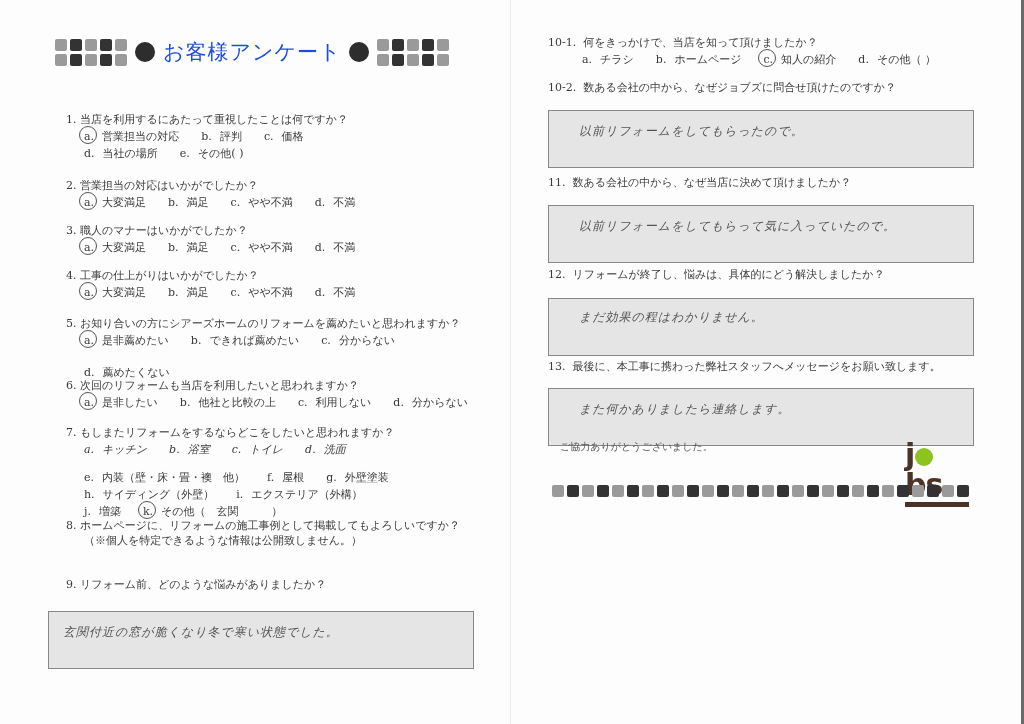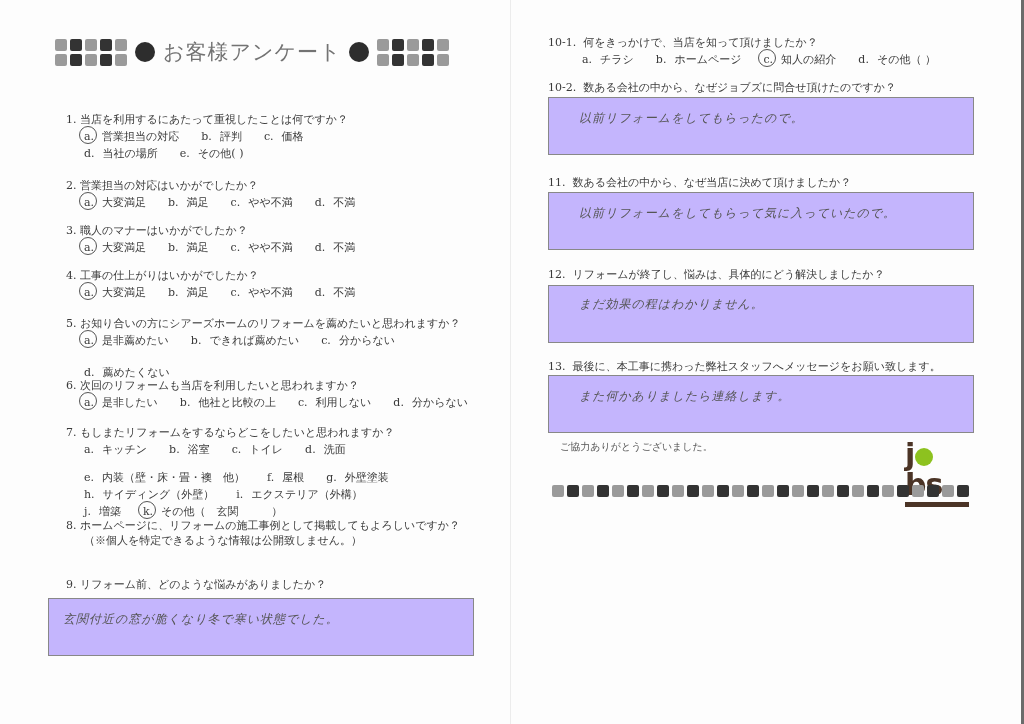--- a/index.html
+++ b/index.html
@@ -5,28 +5,28 @@
   html,body{margin:0;padding:0;}
   body{width:1024px;height:724px;background:#fdfdfd;position:relative;overflow:hidden;
        font-family:"DejaVu Serif","Liberation Serif",serif;color:#3a3a3a;}
   .fold{position:absolute;left:510px;top:0;width:1px;height:724px;background:#ececec;}
   .right-edge{position:absolute;right:0;top:0;width:3px;height:724px;background:#6b6b6b;}
   .title-row{position:absolute;left:55px;top:38px;display:flex;align-items:center;gap:8px;}
   .blocks{display:grid;grid-template-columns:repeat(5,12px);grid-template-rows:repeat(2,12px);gap:3px;}
   .blk{width:12px;height:12px;border-radius:2px;background:#9a9a9a;}
   .blk.d{background:#333;}
   .dot{width:20px;height:20px;border-radius:50%;background:#2d2d2d;}
-  .title{font-family:"DejaVu Sans","Liberation Sans",sans-serif;font-size:21px;color:#737373;letter-spacing:1px;}
+  .title{font-family:"DejaVu Sans","Liberation Sans",sans-serif;font-size:21px;color:#1d4ed8;letter-spacing:1px;}
   .q{position:absolute;font-size:11px;line-height:15px;}
   .qt{white-space:nowrap;}
   .opts{white-space:nowrap;}
   .opt{display:inline-block;margin-right:22px;position:relative;}
   .opt .k{margin-right:8px;}
   .circle{position:absolute;left:-5px;top:-3px;width:16px;height:16px;border:1px solid #555;border-radius:50%;}
-  .ansbox{position:absolute;border:1.2px solid #888;background:#c4b5fd;}
+  .ansbox{position:absolute;border:1.2px solid #888;background:#e5e5e5;margin-top:13px;}
   .hand{position:absolute;font-family:"DejaVu Sans","Liberation Sans",sans-serif;font-size:12px;color:#555;font-style:italic;white-space:nowrap;letter-spacing:1px;}
   .thanks{position:absolute;left:560px;top:440px;font-size:10px;color:#555;}
   .logo{position:absolute;left:905px;top:440px;width:66px;height:44px;}
   .logo .word{font-family:"DejaVu Sans","Liberation Sans",sans-serif;font-weight:bold;font-size:30px;color:#4b3426;line-height:30px;letter-spacing:-1px;}
   .logo .o{display:inline-block;width:18px;height:18px;border-radius:50%;background:#8dc21f;vertical-align:-1px;margin:0 1px;}
   .logo .sub{font-size:4px;background:#4b3426;color:#fff;width:64px;height:5px;margin-top:2px;}
   .bottom-bar{position:absolute;left:552px;top:485px;display:flex;gap:3px;}
   .bottom-bar .blk{width:12px;height:12px;}
 </style>
 </head>
@@ -87,21 +87,21 @@
       <div class="qt">5.  お知り合いの方にシアーズホームのリフォームを薦めたいと思われますか？</div>
       <div class="opts" style="padding-left: 18px; margin-top: 2px;"><span class="opt"><span class="circle"></span><span class="k">a.</span><span>是非薦めたい</span></span><span class="opt"><span class="k">b.</span><span>できれば薦めたい</span></span><span class="opt"><span class="k">c.</span><span>分からない</span></span></div>
       <div class="opts" style="padding-left: 18px; margin-top: 17px;"><span class="opt"><span class="k">d.</span><span>薦めたくない</span></span></div>
     </div>
     <div class="q" style="left: 66px; top: 378px;">
       <div class="qt">6.  次回のリフォームも当店を利用したいと思われますか？</div>
       <div class="opts" style="padding-left: 18px; margin-top: 2px;"><span class="opt"><span class="circle"></span><span class="k">a.</span><span>是非したい</span></span><span class="opt"><span class="k">b.</span><span>他社と比較の上</span></span><span class="opt"><span class="k">c.</span><span>利用しない</span></span><span class="opt"><span class="k">d.</span><span>分からない</span></span></div>
     </div>
     <div class="q" style="left: 66px; top: 425px;">
       <div class="qt">7.  もしまたリフォームをするならどこをしたいと思われますか？</div>
-      <div class="opts" style="padding-left: 18px; margin-top: 2px;"><span class="opt"><span class="k">a.</span><span>キッチン</span></span><span class="opt"><span class="k">b.</span><span>浴室</span></span><span class="opt"><span class="k">c.</span><span>トイレ</span></span><span class="opt"><span class="k">d.</span><span>洗面</span></span></div>
+      <div class="opts" style="padding-left: 18px; margin-top: 2px; font-style: italic;"><span class="opt"><span class="k">a.</span><span>キッチン</span></span><span class="opt"><span class="k">b.</span><span>浴室</span></span><span class="opt"><span class="k">c.</span><span>トイレ</span></span><span class="opt"><span class="k">d.</span><span>洗面</span></span></div>
       <div class="opts" style="padding-left: 18px; margin-top: 13px;"><span class="opt"><span class="k">e.</span><span>内装（壁・床・畳・襖　他）</span></span><span class="opt"><span class="k">f.</span><span>屋根</span></span><span class="opt"><span class="k">g.</span><span>外壁塗装</span></span></div>
       <div class="opts" style="padding-left: 18px; margin-top: 2px;"><span class="opt"><span class="k">h.</span><span>サイディング（外壁）</span></span><span class="opt"><span class="k">i.</span><span>エクステリア（外構）</span></span></div>
       <div class="opts" style="padding-left: 18px; margin-top: 2px;"><span class="opt"><span class="k">j.</span><span>増築</span></span><span class="opt"><span class="circle"></span><span class="k">k.</span><span>その他（　玄関　　　）</span></span></div>
     </div>
     <div class="q" style="left: 66px; top: 518px;">
       <div class="qt">8.  ホームページに、リフォームの施工事例として掲載してもよろしいですか？</div>
       <div style="padding-left: 18px;">（※個人を特定できるような情報は公開致しません。）</div>
     </div>
     <div class="q" style="left: 66px; top: 577px;">
       <div class="qt">9.  リフォーム前、どのような悩みがありましたか？</div>

